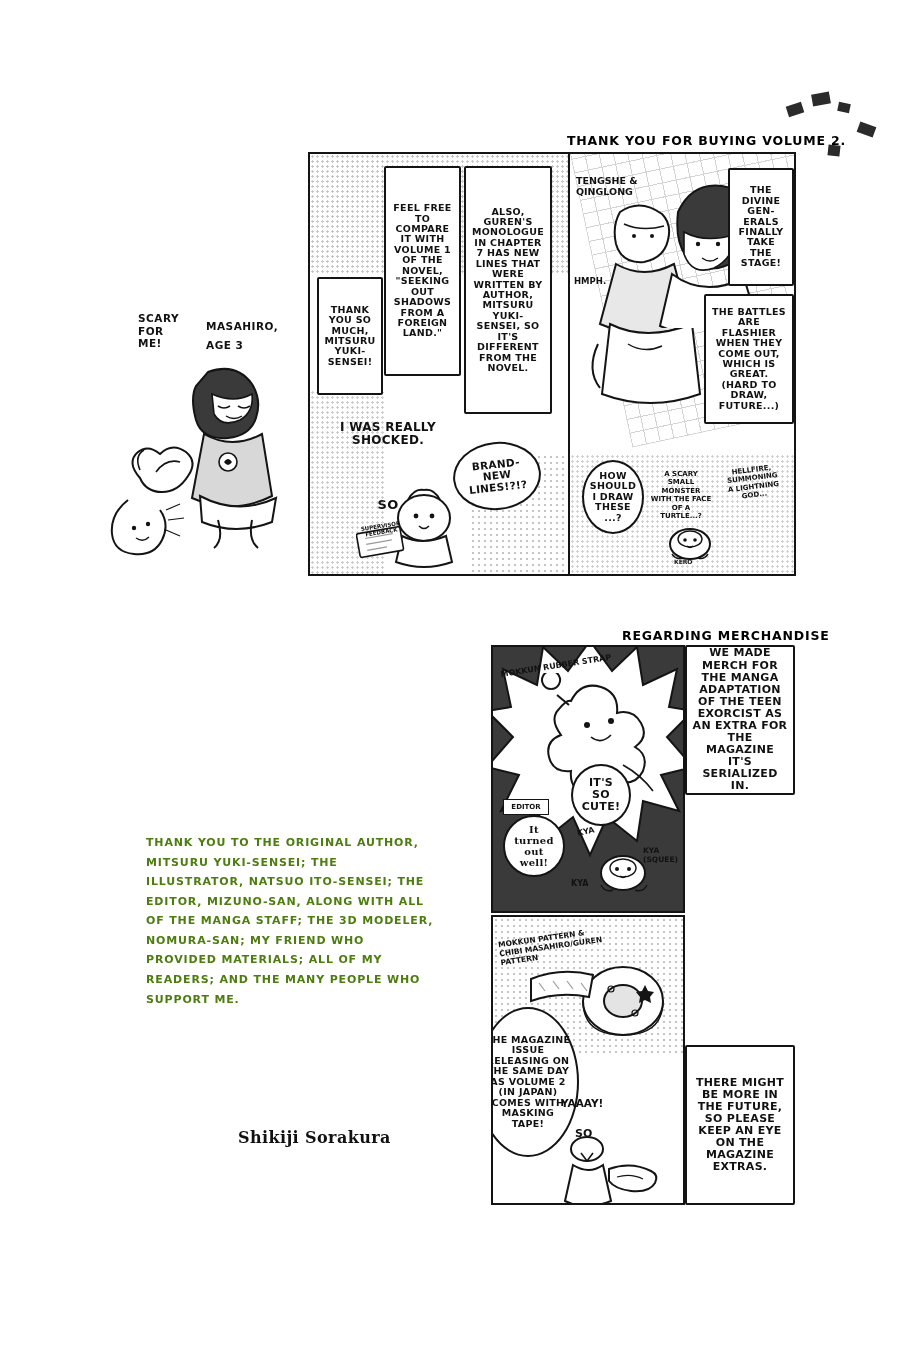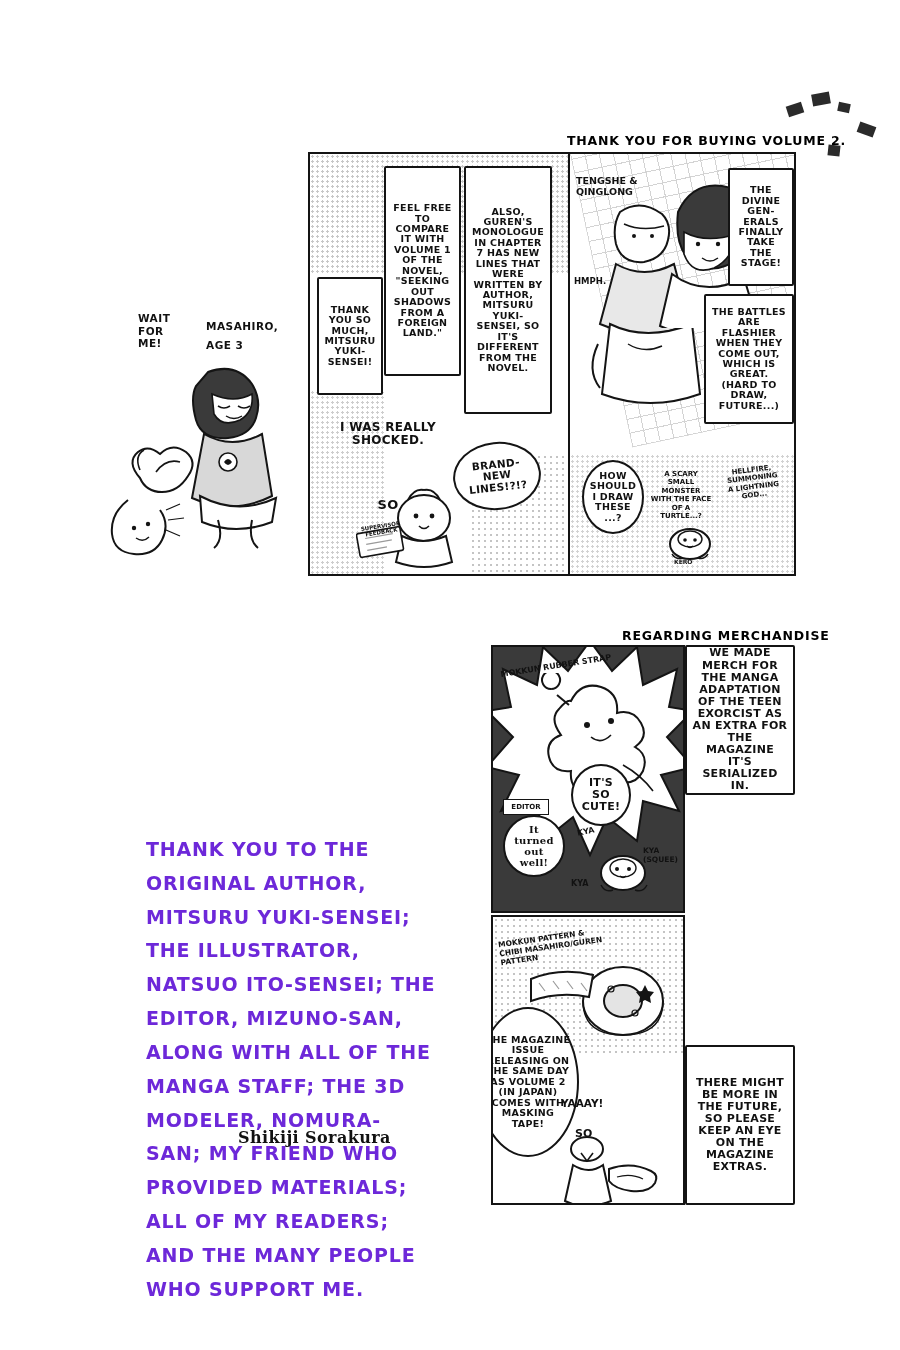--- a/index.html
+++ b/index.html
@@ -85,25 +85,25 @@
     letter-spacing: 0.3px;
   }
   .noborder { border: none; }
 
   
   .credits {
     position: absolute;
     left: 146px;
     top: 833px;
     width: 290px;
-    font-size: 19px;
+    font-size: 11px;
     line-height: 1.78;
     font-weight: 700;
     letter-spacing: 0.85px;
-    color: #6d28d9;
+    color: #4d7c0f;
   }
   .signature {
     position: absolute;
     left: 238px;
     top: 1128px;
     font-size: 16px;
     font-weight: 700;
     letter-spacing: 0.4px;
     font-family: "DejaVu Serif", serif;
   }
@@ -229,21 +229,21 @@
         <circle cx="23" cy="20" r="1.8" fill="#141414"></circle>
         <circle cx="33" cy="20" r="1.8" fill="#141414"></circle>
         <path d="M25 26 q3 3 6 0" fill="none" stroke="#141414" stroke-width="1.2"></path>
         <path d="M10 34 q4 6 10 4 M46 34 q-4 6 -10 4" fill="none" stroke="#141414" stroke-width="1.4"></path>
       </svg>
     </div>
     <div class="abs" style="left:104px; top:404px; font-size:6px; font-weight:700;">KERO</div>
   </div>
 
   <div class="abs" style="left:138px; top:312px;">
-    <span class="handwritten" style="font-size:10.5px; display:inline-block; width:32px; line-height:1.2;">WAIT FOR ME!</span>
+    <span class="handwritten" style="font-size:10.5px; display:inline-block; width:32px; line-height:1.2;">SCARY FOR ME!</span>
   </div>
   <div class="abs" style="left:206px; top:315px; width:70px;">
     <span class="handwritten" style="font-size:10.5px; line-height:1.2;">MASAHIRO, AGE 3</span>
   </div>
 
   <div class="sketch" style="left:100px; top:350px; width:190px; height:212px;">
     <svg width="190" height="212" viewBox="0 0 190 212">
 
       <path d="M108 22 q28 -10 44 12 q10 16 4 34 q-6 18 -28 20 q-26 2 -32 -18 q-6 -22 0 -34 z" fill="#3a3a3a" stroke="#141414" stroke-width="2"></path>
       <path d="M112 44 q22 10 40 0 q2 18 -12 26 q-18 8 -26 -6 z" fill="#ffffff" stroke="#141414" stroke-width="1.6"></path>

